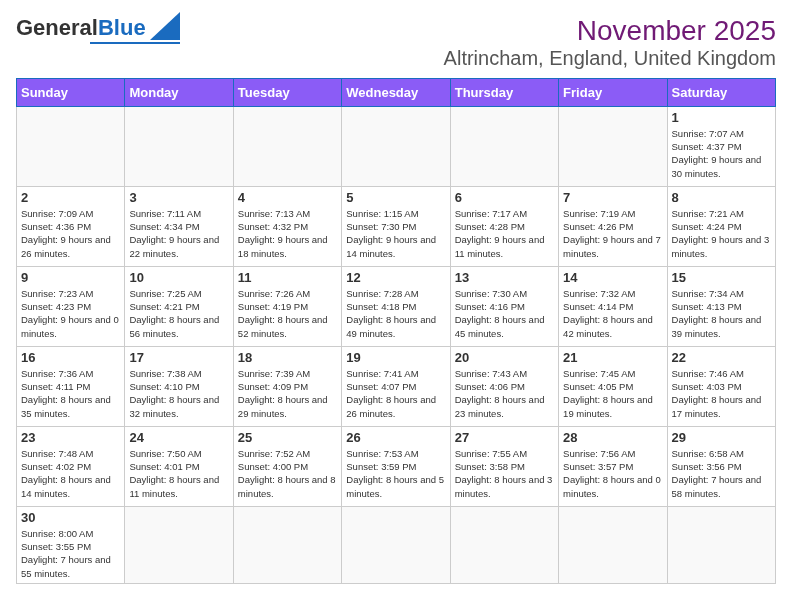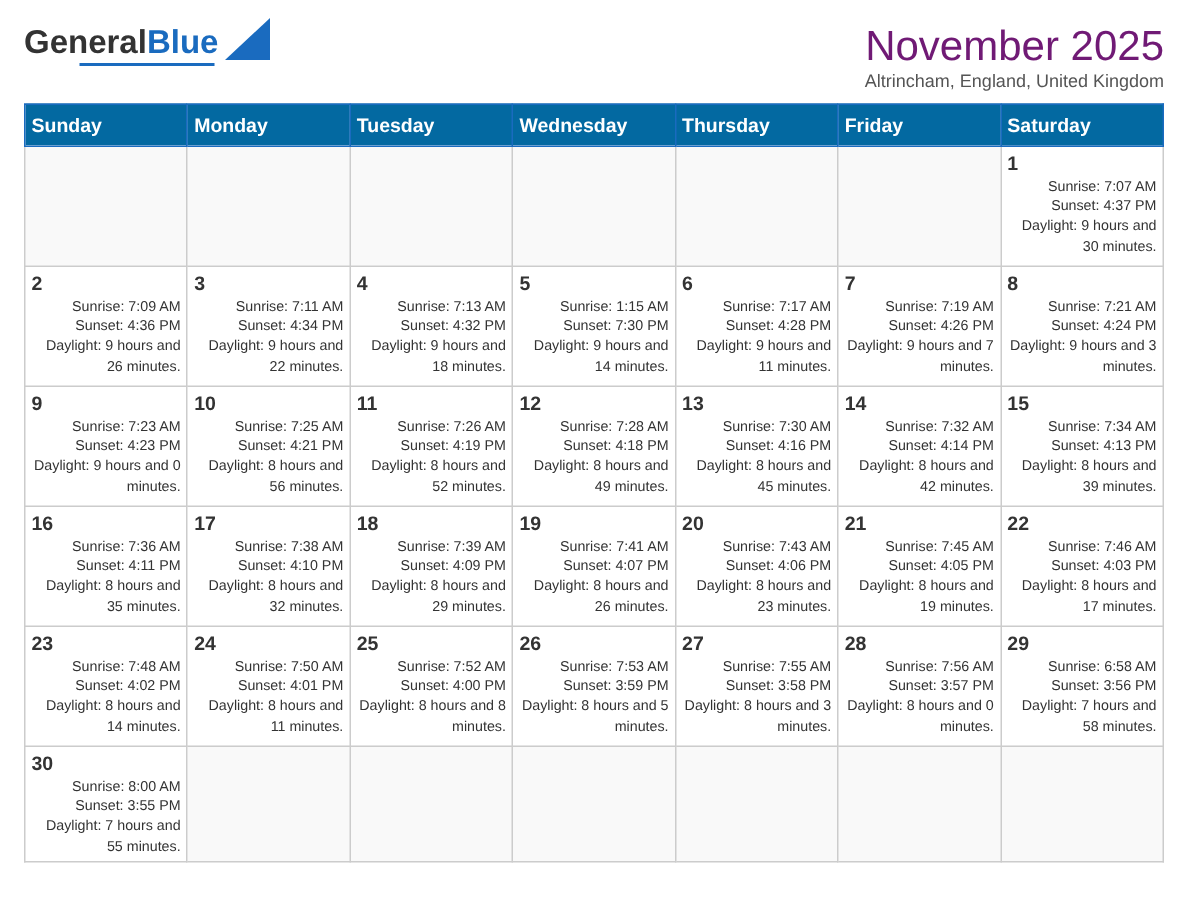--- a/index.html
+++ b/index.html
@@ -12,51 +12,51 @@
     }
     .header-area {
       display: flex;
       justify-content: space-between;
       align-items: flex-start;
       margin-bottom: 8px;
     }
     .logo {
       display: flex;
       flex-direction: column;
-      align-items: center;
+      align-items: flex-end;
     }
     .logo-text {
       font-size: 22px;
       font-weight: bold;
       color: #333;
       line-height: 1;
     }
     .logo-text span {
       color: #1a6bbf;
     }
     .title-area {
       text-align: right;
     }
     .month-title {
       font-size: 28px;
       font-weight: normal;
       color: #701a75;
       line-height: 1.1;
     }
     .location {
-      font-size: 12px;
+      font-size: 20px;
       color: #555;
     }
     .calendar {
       width: 100%;
       border-collapse: collapse;
       border: 1px solid #ccc;
     }
     .calendar th {
-      background: #0369a1;
+      background: #8b5cf6;
       color: #fff;
       font-size: 13px;
       font-weight: bold;
       padding: 6px 4px;
       text-align: left;
       border: 1px solid #1a6bbf;
     }
     .calendar td {
       width: 108px;
       vertical-align: top;
@@ -70,21 +70,20 @@
       font-size: 13px;
       font-weight: bold;
       color: #333;
       display: block;
       margin-bottom: 2px;
     }
     .day-info {
       font-size: 9.5px;
       color: #333;
       line-height: 1.4;
-      text-align: right;
     }
     .empty-cell {
       background: #f9f9f9;
     }
     .last-row td {
       height: 60px;
     }
   </style>
 </head>
 <body>

